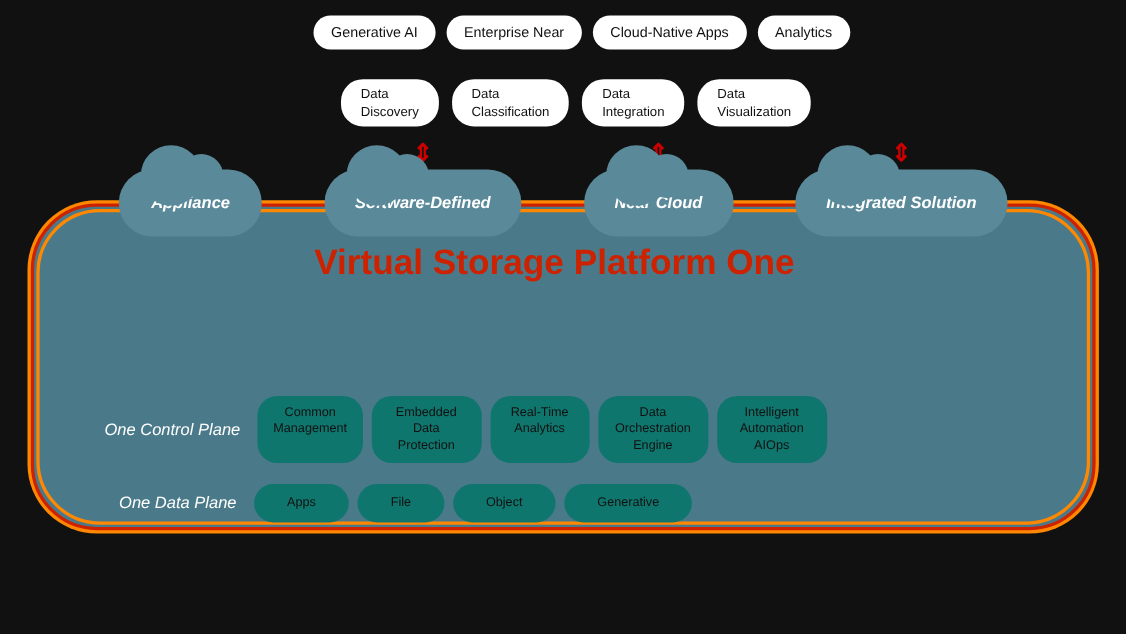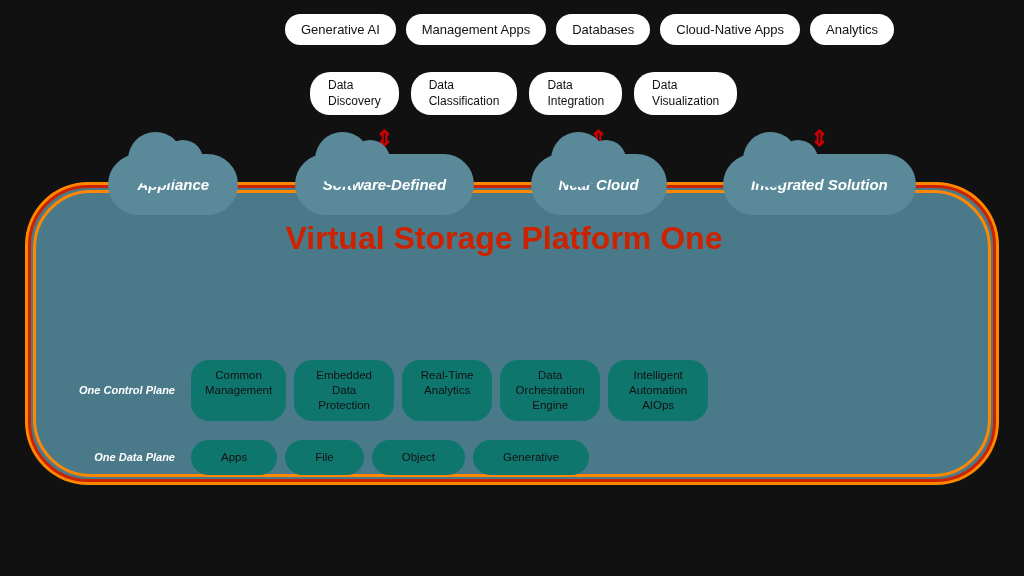--- a/index.html
+++ b/index.html
@@ -160,26 +160,27 @@
       position: absolute;
       left: 55px;
       right: 55px;
       display: flex;
       align-items: center;
       gap: 16px;
     }
 
     .plane-label {
       font-style: italic;
-      font-weight: bold;
+      font-weight: normal;
       color: white;
-      font-size: 11px;
+      font-size: 15px;
       min-width: 120px;
       text-align: right;
       line-height: 1.3;
+      margin-left: 40px;
     }
 
     .control-plane-row {
       top: 360px;
     }
 
     .data-plane-row {
       top: 440px;
     }
 
@@ -207,22 +208,21 @@
       max-width: 100px;
     }
   </style>
 </head>
 <body>
 
 <div class="diagram-container">
 
   <div class="top-pills">
     <div class="pill">Generative AI</div>
-    <div class="pill">Management Apps</div>
-    <div class="pill">Databases</div>
+    <div class="pill">Enterprise Near</div>
     <div class="pill">Cloud-Native Apps</div>
     <div class="pill">Analytics</div>
   </div>
 
   <div class="data-pills">
     <div class="pill-two-line">Data<br>Discovery</div>
     <div class="pill-two-line">Data<br>Classification</div>
     <div class="pill-two-line">Data<br>Integration</div>
     <div class="pill-two-line">Data<br>Visualization</div>
   </div>

